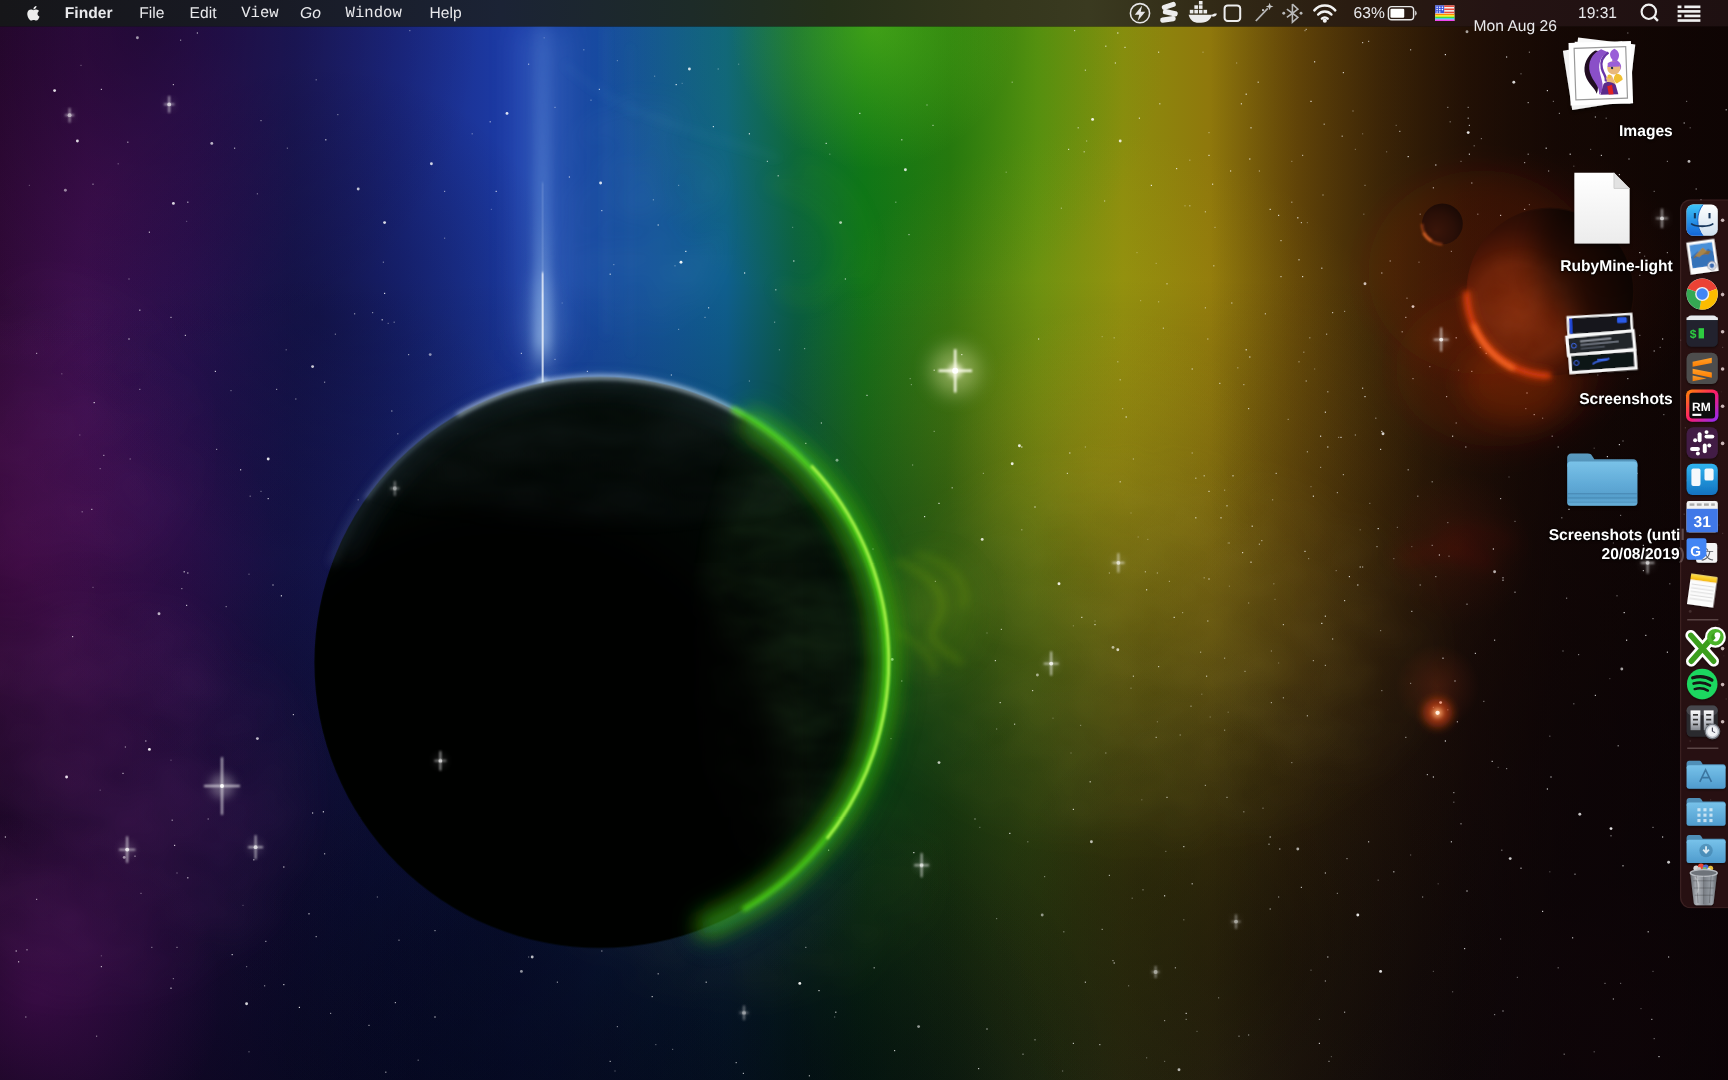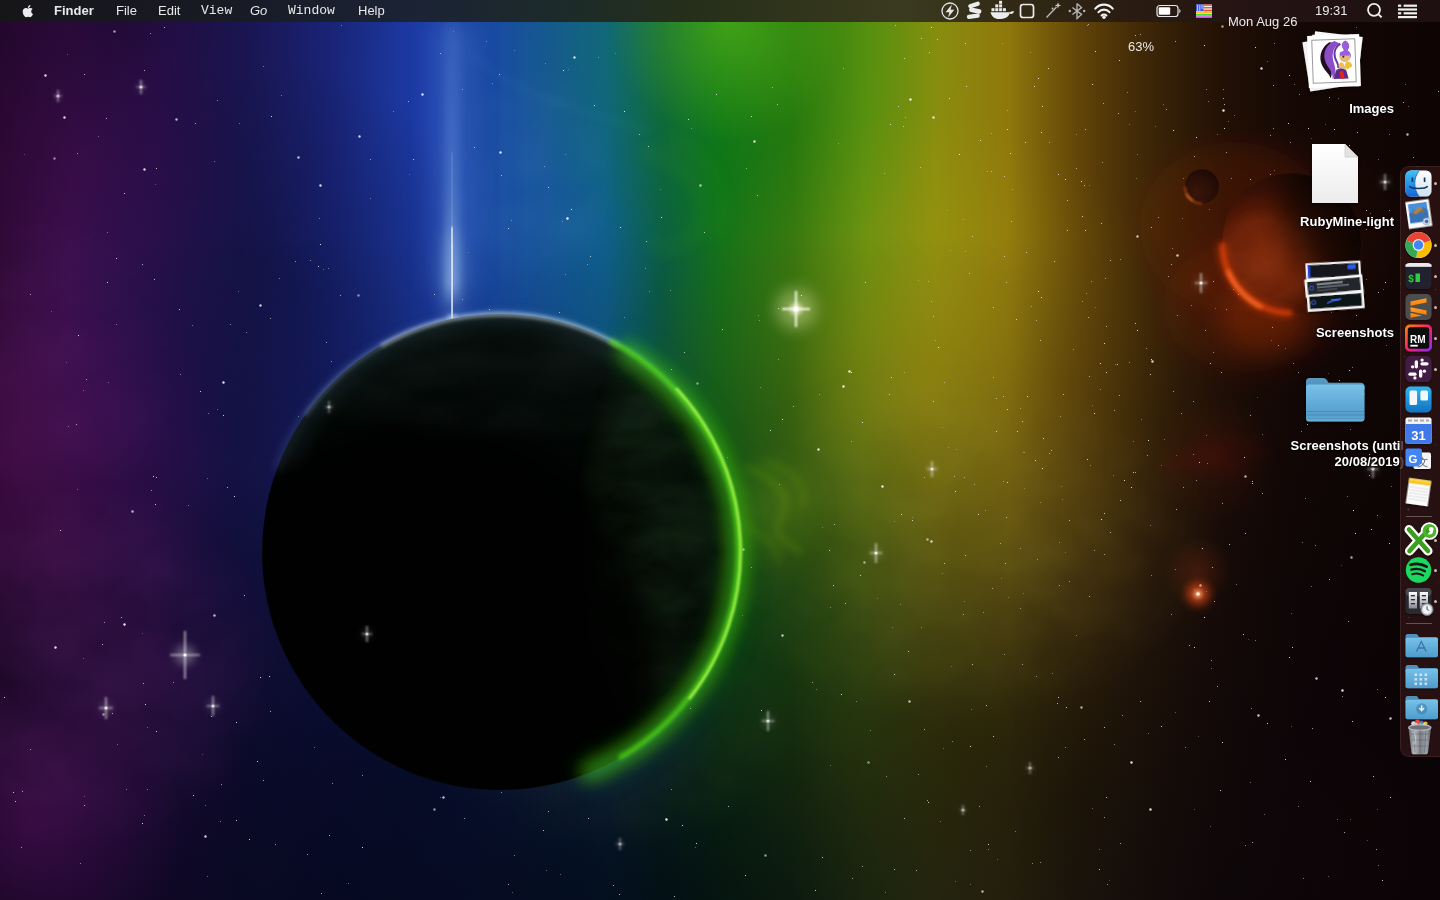--- a/index.html
+++ b/index.html
@@ -1222,21 +1222,21 @@
 </g>
 </svg>
 <div id="menubar">
  <span class="mi b" style="position:absolute;left:54px;top:0;">Finder</span>
  <span class="mi" style="position:absolute;left:116px;top:0;">File</span>
  <span class="mi" style="position:absolute;left:158px;top:0;">Edit</span>
  <span class="mi" style="position:absolute;left:201px;top:0;font-family:Liberation Mono, monospace;">View</span>
  <span class="mi" style="position:absolute;left:250px;top:0;font-style:italic;">Go</span>
  <span class="mi" style="position:absolute;left:288px;top:0;font-family:Liberation Mono, monospace;">Window</span>
  <span class="mi" style="position:absolute;left:358px;top:0;">Help</span>
- <span style="position:absolute;left:1128px;top:0;line-height:22px;margin-top:36px;">63%</span>
+ <span style="position:absolute;left:1128px;top:0;line-height:22px;">63%</span>
  <span style="position:absolute;left:1228px;top:11px;line-height:22px;">Mon Aug 26</span>
  <span style="position:absolute;left:1315px;top:0;line-height:22px;">19:31</span>
  <svg width="1440" height="22" viewBox="0 0 1440 22" style="position:absolute;left:0;top:0;">
   <path transform="translate(22.6,4.1) scale(0.0272)" fill="#ececec" d="M318.7 268.7c-.2-36.7 16.4-64.4 50-84.8-18.8-26.9-47.2-41.7-84.7-44.6-35.5-2.7-74.3 20.7-88.5 20.7-15 0-49.4-19.7-76.4-19.7C63.3 141.2 4 184.8 4 273.5q0 39.3 14.4 81.2c12.8 36.7 59 126.7 107.2 125.2 25.2-.6 43-17.9 75.8-17.9 31.8 0 48.3 17.9 76.4 17.9 48.6-.7 90.4-82.5 102.6-119.3-65.2-30.7-61.7-90-61.7-91.9zm-56.6-164.2c27.3-32.4 24.8-61.9 24-72.5-24.1 1.4-52 16.4-67.9 34.9-17.5 19.8-27.8 44.3-25.6 71.9 26.1 2 49.9-11.4 69.5-34.3z"></path>
   <g stroke="#e6e6e6" fill="none" stroke-width="1.3">
    <circle cx="950" cy="11" r="8"></circle>
   </g>
   <path d="M951.8,4.6 L945.6,12.2 L949.4,12.2 L948.0,17.6 L954.4,9.8 L950.6,9.8 Z" fill="#e6e6e6"></path>
   <g fill="#ececec">
    <rect x="968" y="2.8" width="12" height="4.2" rx="2" transform="rotate(-18 974 4.9)"></rect>

